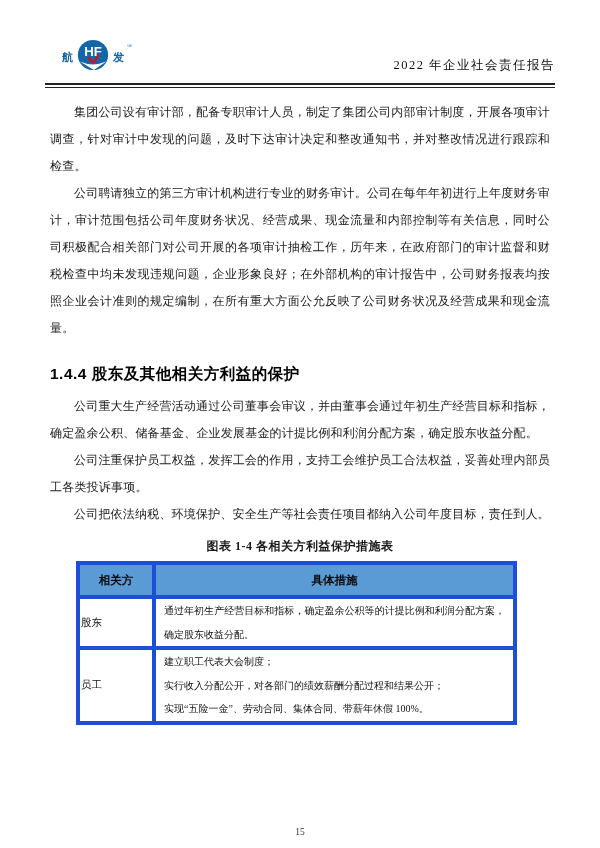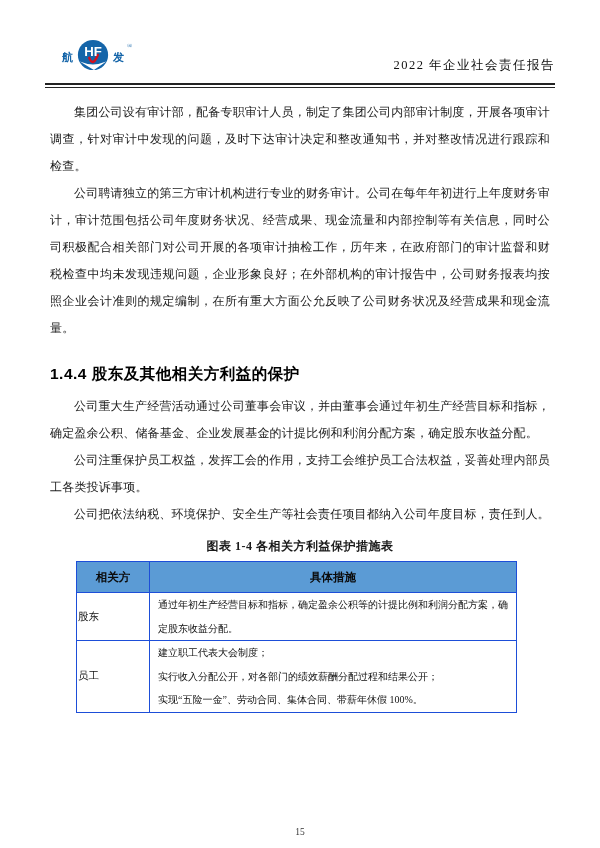--- a/index.html
+++ b/index.html
@@ -58,21 +58,21 @@
     margin: 10px 0 6px 0; letter-spacing: 0.5px;
     font-family: "Liberation Serif", "DejaVu Serif", serif;
   }
   table.measures {
     border-collapse: collapse;
     margin-left: 26px;
     width: 441px;
     table-layout: fixed;
   }
   table.measures td, table.measures th {
-    border: 1px solid #1d4ed8;
+    border: 4px solid #1d4ed8;
   }
   th.col-party-h, th.col-measure-h {
     background: #5b9bd5;
     height: 28px;
     font-family: "Liberation Sans", "DejaVu Sans", sans-serif;
     font-size: 11.5px; font-weight: bold; color: #0b0b0b;
     text-align: center;
   }
   th.col-party-h { width: 70px; }
   td.cell-party {

